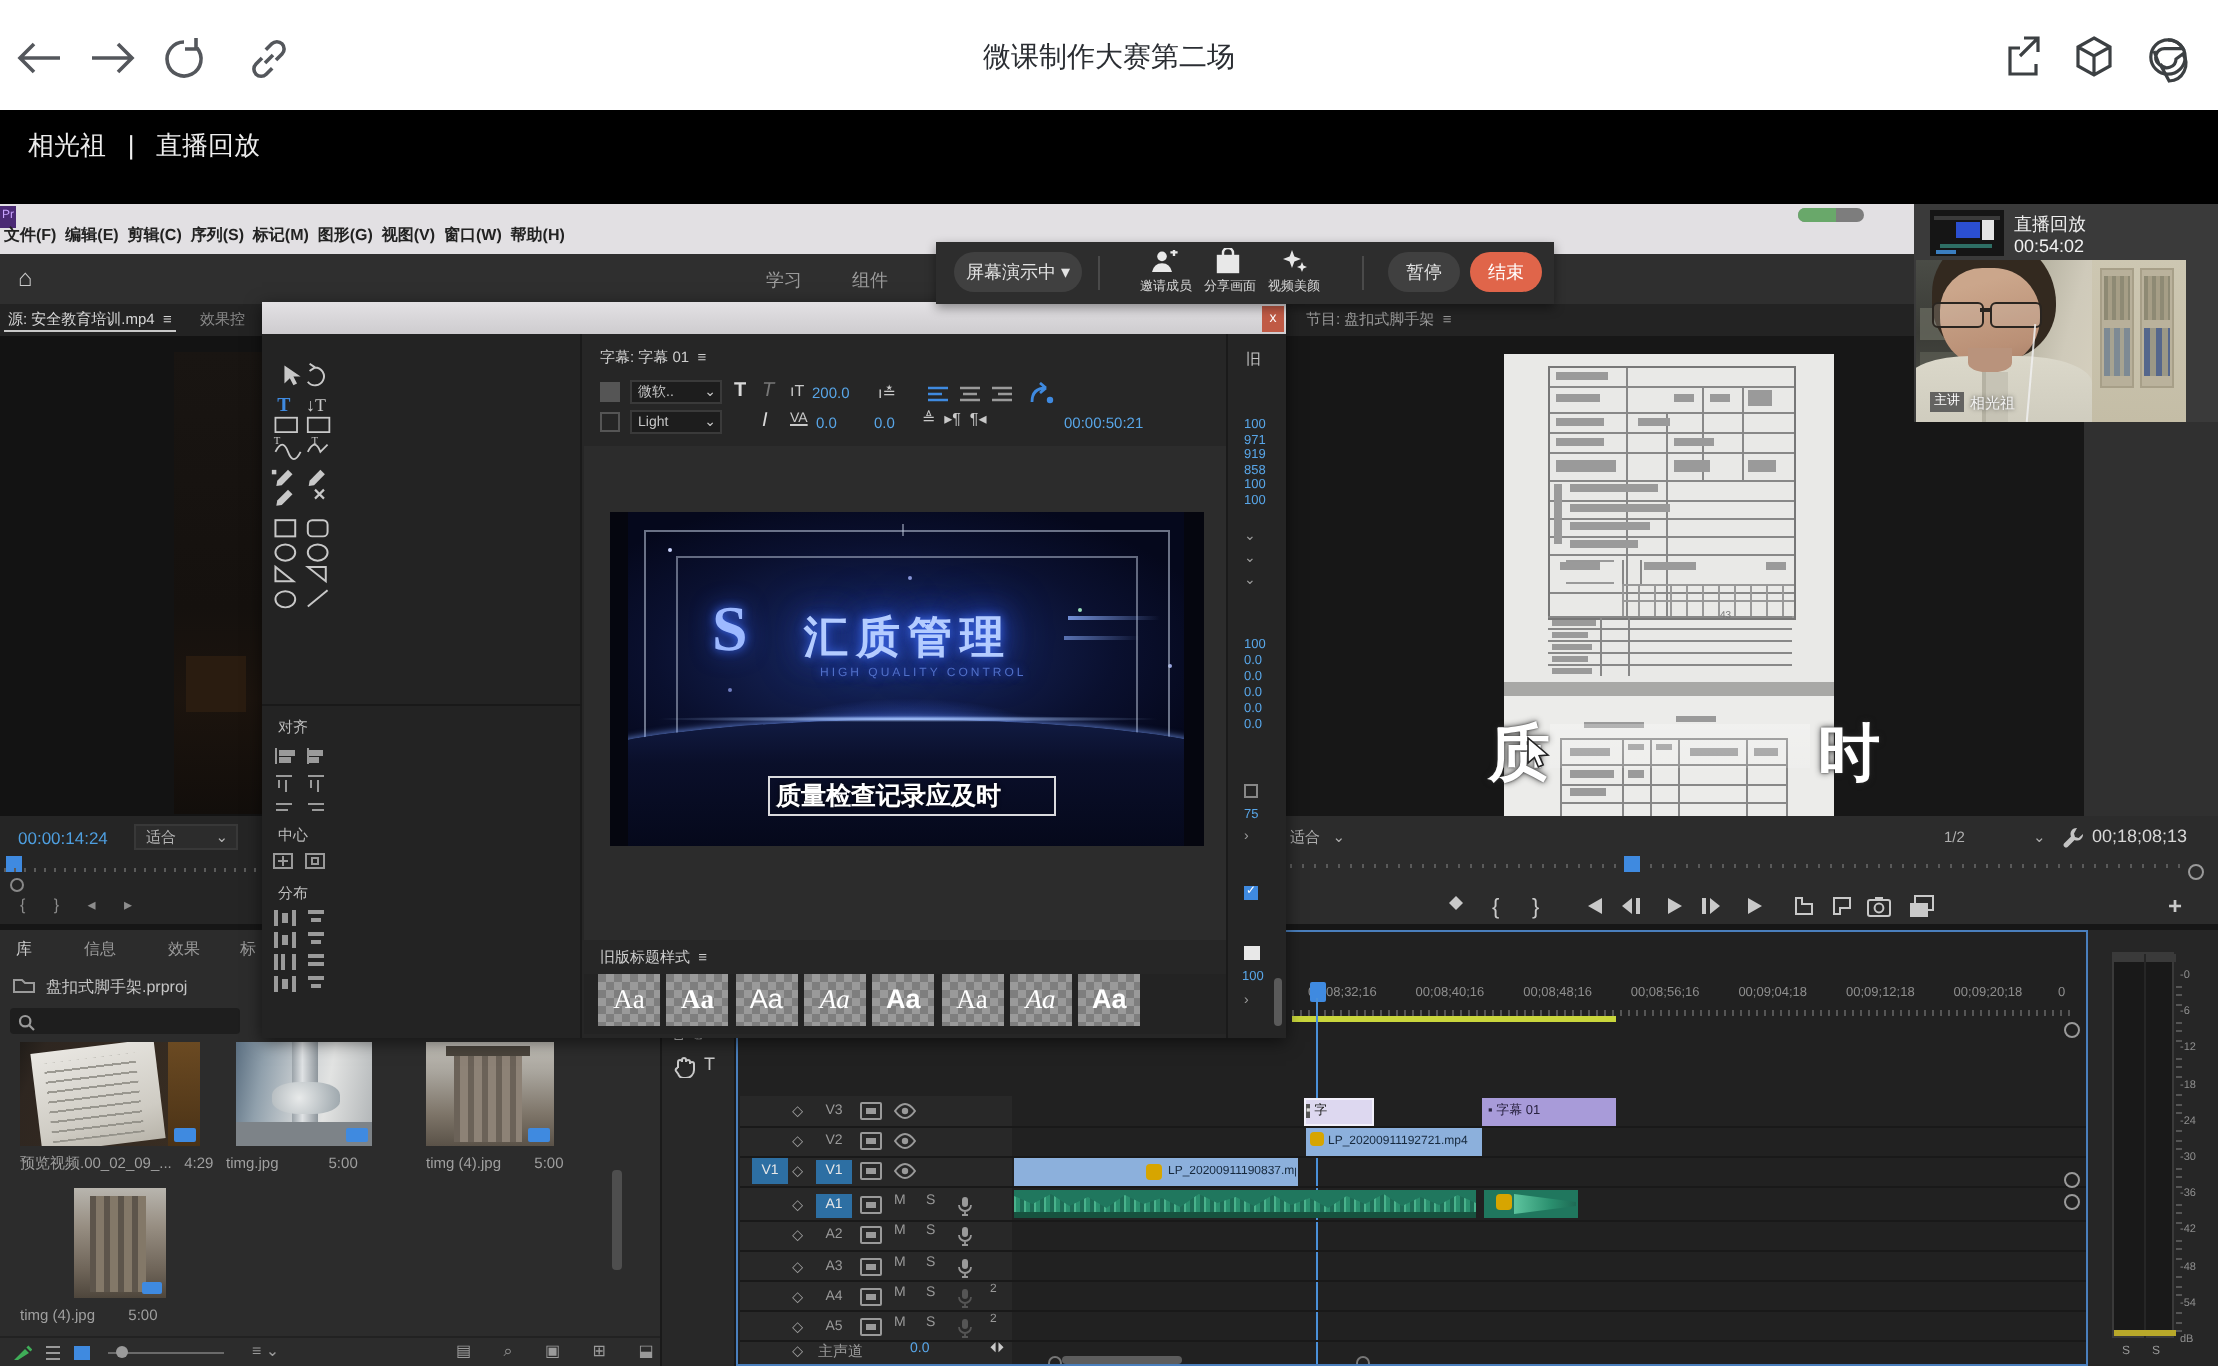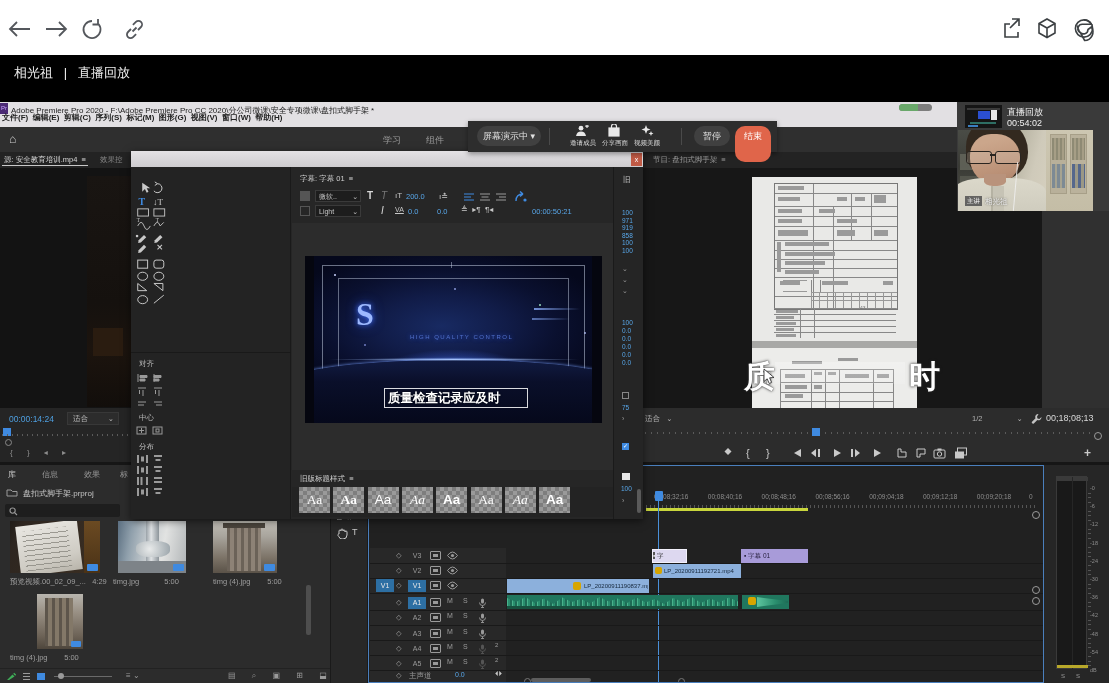--- a/index.html
+++ b/index.html
@@ -12,40 +12,40 @@
 
 <div class="abs" style="left:0;top:0;width:1109px;height:55px;background:#fff;">
   <svg class="abs" style="left:6px;top:16px;" width="140" height="26" viewBox="0 0 140 26" fill="none" stroke="#54575c" stroke-width="1.8">
     <path d="M24 13 H4 M11 6 L4 13 L11 20"></path>
     <path d="M40 13 H60 M53 6 L60 13 L53 20"></path>
     <path d="M86 5 a8.5 8.5 0 1 0 6.5 3 M92 3 v5.5 h-5.5"></path>
     <g transform="translate(117,2)">
       <path d="M9.5 13.5 L13.5 9.5 M8 11 l-3 3 a3.6 3.6 0 0 0 5.1 5.1 l3-3 M15 12 l3-3 a3.6 3.6 0 0 0 -5.1-5.1 l-3 3"></path>
     </g>
   </svg>
+  <div class="abs" style="left:0;top:20px;width:1109px;text-align:center;font-size:14px;color:#2b2e33;">微课制作大赛第二场</div>
   <svg class="abs" style="left:1000px;top:16px;" width="100" height="26" viewBox="0 0 100 26" fill="none" stroke="#3c4043" stroke-width="1.6">
     <path d="M10 8 h-5 v13 h13 v-5"></path>
       <path d="M12 3 h7 v7 M19 3 L10 12"></path>
     <g transform="translate(38,2)">
         <path d="M9 1 L17 5.5 V15 L9 19.5 L1 15 V5.5 Z M1 5.5 L9 10 L17 5.5 M9 10 V19.5"></path>
       </g>
     <g transform="translate(75,2)">
         <circle cx="9" cy="10.5" r="8.6"></circle>
         <path d="M9 1.9 a8.6 8.6 0 0 1 7.5 4.4 h-9 a4.4 4.4 0 0 0 -3 7.8 L2 7.5 M13 11.5 a4.4 4.4 0 0 1 -8 2.5 l4.6 8.5 a8.6 8.6 0 0 0 6.8 -13.5 z"></path>
       </g>
   </svg>
 </div>
 
 <div class="abs" style="left:0;top:55px;width:1109px;height:47px;background:#000;">
   <div class="abs" style="left:14px;top:9px;font-size:13px;color:#eee;">相光祖&nbsp;&nbsp;&nbsp;|&nbsp;&nbsp;&nbsp;直播回放</div>
 </div>
 
 <div class="abs" style="left:0;top:102px;width:1042px;height:25px;background:#e2e0e3;">
   <div class="abs" style="left:0;top:1px;width:8px;height:11px;background:#4b2a75;color:#c9a3ff;font-size:6px;text-align:center;line-height:11px;">Pr</div>
-  <div class="abs" style="left:11px;top:3px;font-size:8px;color:#1c1c1c;">Adobe Premiere Pro 2020 - F:\Adobe Premiere Pro CC 2020\分公司微课\安全专项微课\盘扣式脚手架 *</div>
   <div class="abs" style="left:2px;top:10px;font-size:8px;color:#222;font-weight:bold;">文件(F)&nbsp;&nbsp;编辑(E)&nbsp;&nbsp;剪辑(C)&nbsp;&nbsp;序列(S)&nbsp;&nbsp;标记(M)&nbsp;&nbsp;图形(G)&nbsp;&nbsp;视图(V)&nbsp;&nbsp;窗口(W)&nbsp;&nbsp;帮助(H)</div>
 
   <div class="abs" style="left:899px;top:2px;width:33px;height:7px;border-radius:4px;background:#7d7d7d;overflow:hidden;">
       <div class="abs" style="left:0;top:0;width:19px;height:7px;background:#69a86a;"></div>
     </div>
 </div>
 
 <div class="abs" style="left:0;top:127px;width:1042px;height:25px;background:#2f2f2f;">
   <div class="abs" style="left:9px;top:5px;color:#c9c9c9;font-size:12px;">⌂</div>
   <div class="abs" style="left:383px;top:7px;font-size:9px;color:#9b9b9b;">学习</div>
@@ -621,20 +621,21 @@
         <div class="abs" style="left:24px;top:22px;width:229px;height:119px;border:1px solid rgba(190,200,220,.5);"></div>
         <div class="abs" style="left:137px;top:6px;width:1px;height:6px;background:rgba(190,200,220,.5);"></div>
         <div class="abs" style="left:137px;top:151px;width:1px;height:6px;background:rgba(190,200,220,.5);"></div>
 
         <div class="abs" style="left:40px;top:78px;width:200px;height:34px;background:radial-gradient(ellipse 95px 26px at 50% 100%,rgba(95,135,245,.75) 0%,rgba(55,90,205,.35) 45%,rgba(20,35,110,0) 72%);"></div>
 
         <div class="abs" style="left:-45px;top:104px;width:370px;height:120px;border-radius:50% 50% 0 0/24% 24% 0 0;background:linear-gradient(180deg,#111b42 0%,#0a0f2a 18%,#05081a 55%);box-shadow:0 -1px 3px rgba(120,160,255,.65);"></div>
         <div class="abs" style="left:15px;top:102px;width:250px;height:3px;border-radius:50%;background:radial-gradient(ellipse at center,rgba(170,200,255,.95),rgba(160,190,255,0) 72%);"></div>
 
         <div class="abs" style="left:42px;top:40px;width:36px;height:42px;color:#9db9ff;font-size:32px;font-weight:bold;text-shadow:0 0 5px #3f6cf0,0 0 12px #2b50d8;font-family:'Liberation Serif',serif;">S</div>
+        <div class="abs" style="left:88px;top:48px;width:150px;height:30px;color:#b4ccff;font-size:22px;font-weight:bold;letter-spacing:4px;text-shadow:0 0 5px #3f6cf0,0 0 14px #2b50d8,0 0 24px #2443bb;">汇质管理</div>
         <div class="abs" style="left:96px;top:78px;width:140px;color:#5170c9;font-size:6px;letter-spacing:1.5px;text-shadow:0 0 4px #2b50d8;">HIGH QUALITY CONTROL</div>
         <div class="abs" style="left:220px;top:52px;width:46px;height:2px;background:linear-gradient(90deg,rgba(140,175,255,.8),rgba(140,175,255,0));"></div>
         <div class="abs" style="left:218px;top:62px;width:38px;height:1.5px;background:linear-gradient(90deg,rgba(140,175,255,.6),rgba(140,175,255,0));"></div>
 
         <div class="abs" style="left:70px;top:132px;width:142px;height:18px;border:1px solid rgba(255,255,255,.85);"></div>
         <div class="abs" style="left:74px;top:134px;color:#fff;font-size:12.5px;font-weight:bold;text-shadow:0 0 2px rgba(0,0,0,.8);">质量检查记录应及时</div>
       </div>
     </div>
   </div>
 
@@ -681,21 +682,21 @@
       <path d="M4.5 4 v-1.5 a2.5 2.5 0 0 1 5 0 V4"></path>
     </svg>
   <div class="abs" style="left:131px;top:18px;width:32px;text-align:center;font-size:6.5px;color:#d8d8d8;">分享画面</div>
   <svg class="abs" style="left:172px;top:3px;" width="14" height="13" viewBox="0 0 14 13" fill="#e8e8e8">
       <path d="M6 1 l1.2 3.3 L10.5 5.5 L7.2 6.7 L6 10 L4.8 6.7 L1.5 5.5 L4.8 4.3 Z"></path>
       <path d="M11 7 l0.7 1.8 1.8 0.7 -1.8 0.7 -0.7 1.8 -0.7 -1.8 -1.8 -0.7 1.8 -0.7 Z"></path>
     </svg>
   <div class="abs" style="left:163px;top:18px;width:32px;text-align:center;font-size:6.5px;color:#d8d8d8;">视频美颜</div>
   <div class="abs" style="left:213px;top:7px;width:1px;height:17px;background:#4a4a4a;"></div>
   <div class="abs" style="left:226px;top:5px;width:36px;height:20px;background:#404040;border-radius:10px;color:#e2e2e2;font-size:9px;text-align:center;line-height:20px;">暂停</div>
-  <div class="abs" style="left:267px;top:5px;width:36px;height:36px;background:#e0654a;border-radius:10px;color:#fff;font-size:9px;text-align:center;line-height:20px;">结束</div>
+  <div class="abs" style="left:267px;top:5px;width:36px;height:20px;background:#e0654a;border-radius:10px;color:#fff;font-size:9px;text-align:center;line-height:20px;">结束</div>
 </div>
 
 <div class="abs" style="left:957px;top:102px;width:152px;height:109px;background:#3a3a3a;">
 
   <div class="abs" style="left:8px;top:3px;width:37px;height:23px;background:#151515;overflow:hidden;">
     <div class="abs" style="left:13px;top:6px;width:12px;height:8px;background:#2b4fd0;"></div>
     <div class="abs" style="left:26px;top:5px;width:6px;height:10px;background:#e5e5e5;"></div>
     <div class="abs" style="left:2px;top:3px;width:33px;height:2px;background:#3a3a3a;"></div>
     <div class="abs" style="left:5px;top:17px;width:26px;height:2px;background:#2e6e64;"></div>
     <div class="abs" style="left:3px;top:20px;width:10px;height:2px;background:#3a7ec0;"></div>

